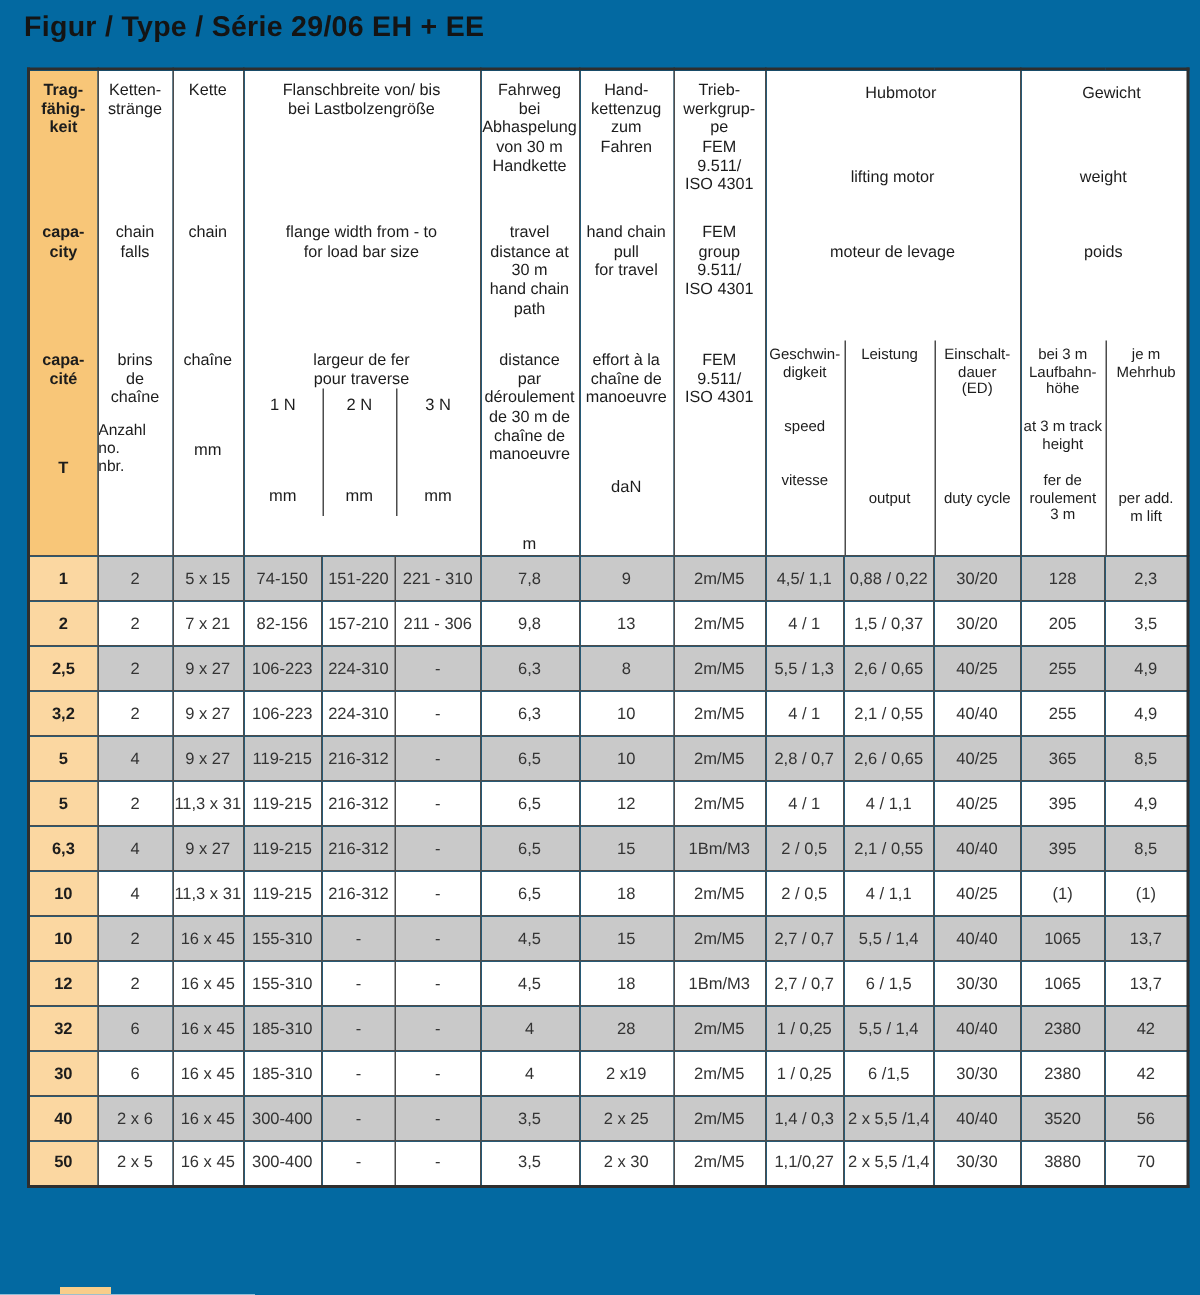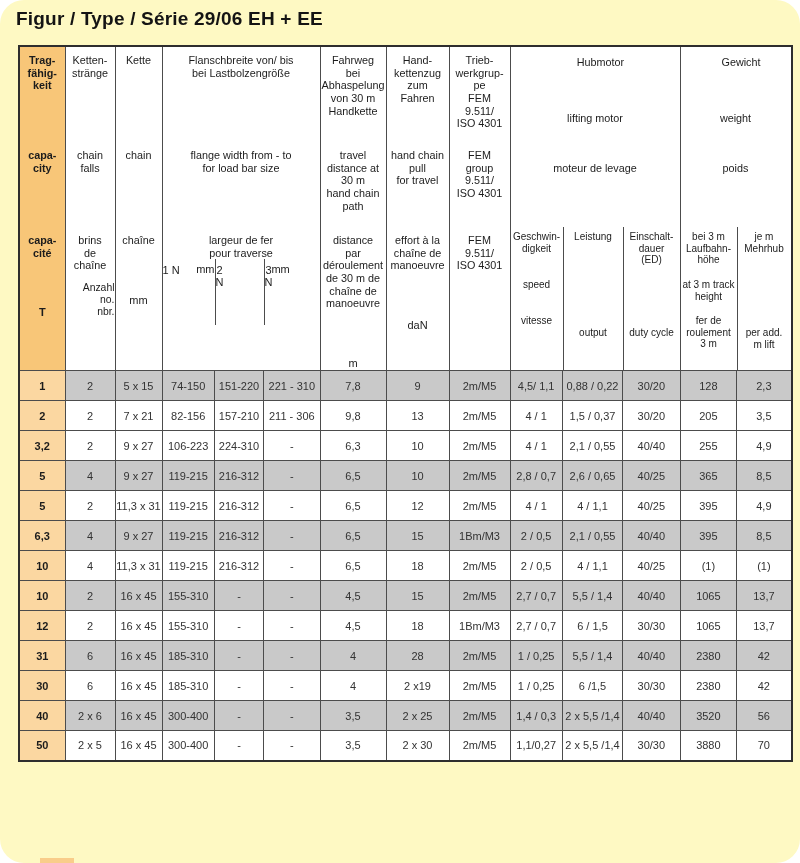--- a/index.html
+++ b/index.html
@@ -1,39 +1,39 @@
 <!DOCTYPE html>
 <html><head>
 <meta charset="utf-8">
 <style>
   html,body{margin:0;padding:0;background:#fff;}
-  .page{position:relative;width:800px;height:863px;background:#fef9c3;overflow:hidden;
-        font-family:"Liberation Sans", sans-serif;color:#1c1c1c;border-radius:24px;}
+  .page{position:relative;width:800px;height:863px;background:#0369a1;overflow:hidden;
+        font-family:"Liberation Sans", sans-serif;color:#1c1c1c;}
   .title{position:absolute;left:16px;top:8px;font-size:19px;font-weight:bold;
          letter-spacing:.2px;color:#141414;}
   table.spec{position:absolute;left:18px;top:45px;border-collapse:collapse;
              table-layout:fixed;border:2px solid #2e2e2e;}
   th,td{border:1.5px solid #4c4c4c;padding:0;overflow:hidden;}
   thead tr{height:323px;}
   th{vertical-align:top;font-weight:normal;background:#fff;}
   th.orange{background:#f8c678;}
   th.orange .zde,th.orange .zen,th.orange .zfr,th.orange .zunit{font-weight:bold;}
   
   .hwrap{display:grid;grid-template-rows:95px 85px 1fr 66px;height:264px;}
   .hwrap3{display:grid;grid-template-rows:58px 50px 72px 1fr;height:323px;}
   .zde,.zen,.zfr{white-space:pre-line;font-size:10.8px;line-height:1.17;
                  text-align:center;padding-top:7px;}
   .hwrap3>.zde{padding-top:9px;padding-left:11px;}
   .zbottom{display:flex;flex-direction:column;justify-content:flex-end;
            padding-bottom:6px;}
-  .zsub{white-space:pre-line;font-size:10.4px;line-height:1.15;text-align:right;}
+  .zsub{white-space:pre-line;font-size:10.4px;line-height:1.15;text-align:left;}
   .zunit{font-size:11px;text-align:center;min-height:14px;line-height:14px;}
   .subrow{display:grid;height:66px;}
   .subrow3{display:grid;}
-  .subcell{display:flex;flex-direction:row;justify-content:space-between;
+  .subcell{display:flex;flex-direction:column;justify-content:space-between;
            padding:3px 0 6px 0;}
   .sleft{border-left:1.5px solid #4c4c4c;gap:48px;}
   .slabel{font-size:11px;text-align:center;padding-top:2px;}
   .s3de,.s3en,.s3fr{white-space:pre-line;font-size:10px;line-height:1.16;
                     text-align:center;}
   .s3de{height:48px;padding-top:4px;}
   .s3en{height:36px;}
   .s3fr{flex:1;}
   .subcell3{display:flex;flex-direction:column;padding-bottom:16px;justify-content:center;}
   
@@ -285,20 +285,36 @@
           <td>211 - 306</td>
           <td>9,8</td>
           <td>13</td>
           <td>2m/M5</td>
           <td>4 / 1</td>
           <td>1,5 / 0,37</td>
           <td>30/20</td>
           <td>205</td>
           <td>3,5</td>
         </tr>
+        <tr class="shaded">
+          <td class="first">2,5</td>
+          <td>2</td>
+          <td>9 x 27</td>
+          <td>106-223</td>
+          <td>224-310</td>
+          <td>-</td>
+          <td>6,3</td>
+          <td>8</td>
+          <td>2m/M5</td>
+          <td>5,5 / 1,3</td>
+          <td>2,6 / 0,65</td>
+          <td>40/25</td>
+          <td>255</td>
+          <td>4,9</td>
+        </tr>
         <tr>
           <td class="first">3,2</td>
           <td>2</td>
           <td>9 x 27</td>
           <td>106-223</td>
           <td>224-310</td>
           <td>-</td>
           <td>6,3</td>
           <td>10</td>
           <td>2m/M5</td>
@@ -398,21 +414,21 @@
           <td>4,5</td>
           <td>18</td>
           <td>1Bm/M3</td>
           <td>2,7 / 0,7</td>
           <td>6 / 1,5</td>
           <td>30/30</td>
           <td>1065</td>
           <td>13,7</td>
         </tr>
         <tr class="shaded">
-          <td class="first">31</td>
+          <td class="first">32</td>
           <td>6</td>
           <td>16 x 45</td>
           <td>185-310</td>
           <td>-</td>
           <td>-</td>
           <td>4</td>
           <td>28</td>
           <td>2m/M5</td>
           <td>1 / 0,25</td>
           <td>5,5 / 1,4</td>

